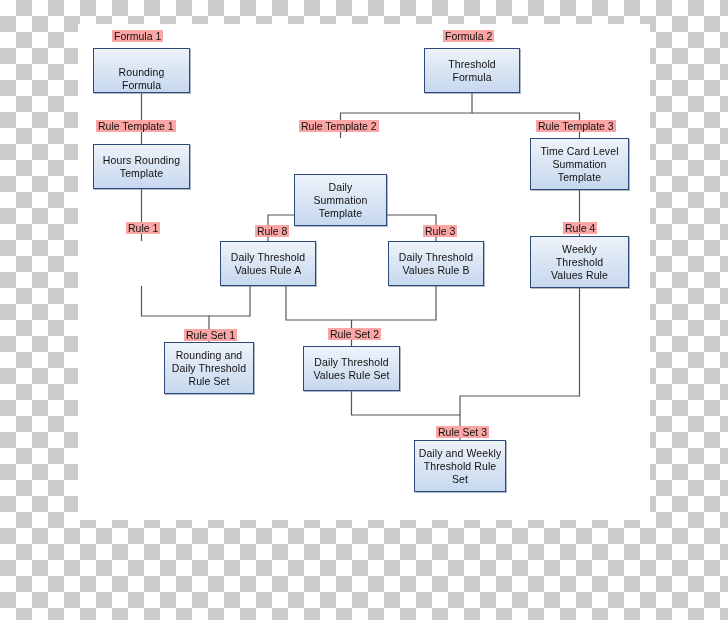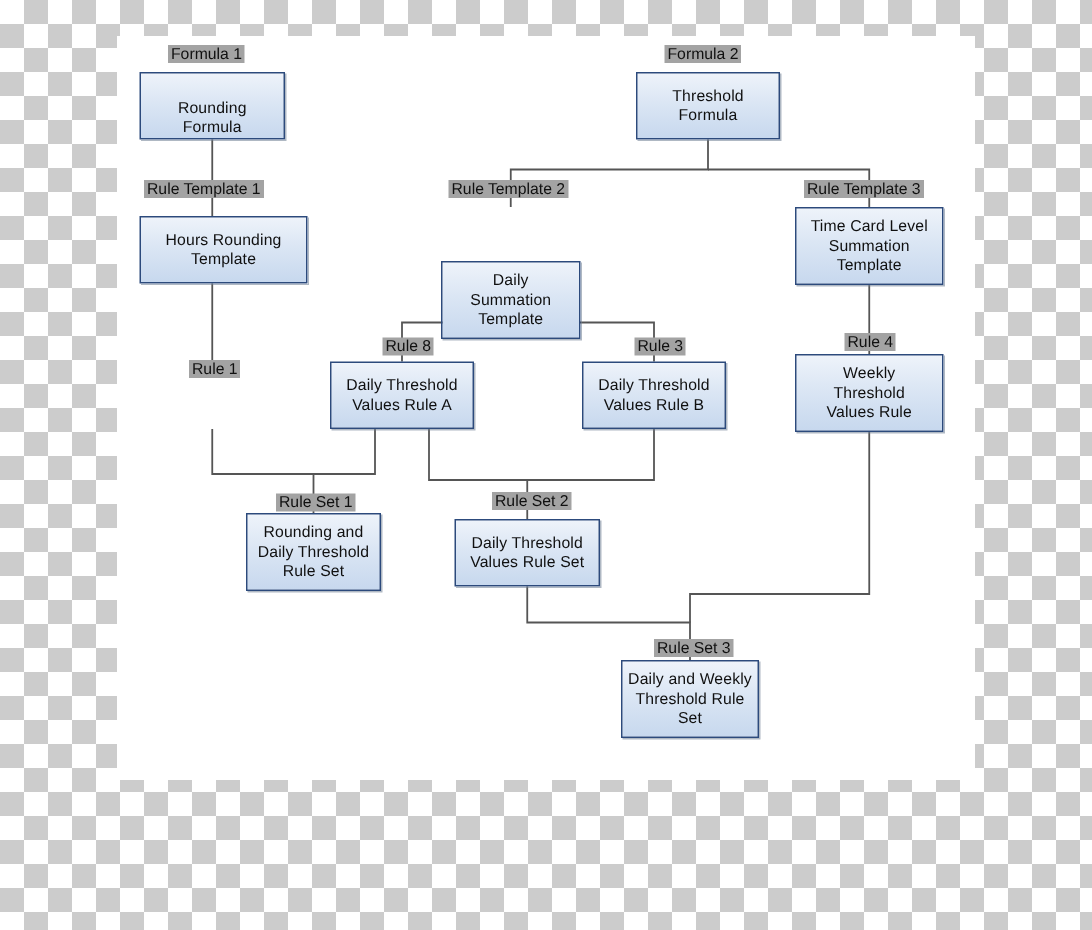--- a/index.html
+++ b/index.html
@@ -55,21 +55,21 @@
     line-height: 13px;
     letter-spacing: 0.1px;
     box-shadow: 1px 1px 0 rgba(110,125,145,0.55);
   }
   .node span {
     display: block;
     padding: 0 3px;
   }
   .node-label {
     position: absolute;
-    background: #a3a3a3;
+    background: #fca5a5;
     color: #101010;
     font-size: 10.5px;
     line-height: 12px;
     white-space: nowrap;
     padding: 0 2px;
   }
 </style>
 </head>
 <body>
 
@@ -103,37 +103,37 @@
 
       <path d="M579.5,288 L579.5,396 L460,396 L460,415"></path>
     </g>
   </svg>
 
   <div class="node-label" style="left:112px; top:30px;">Formula 1</div>
   <div class="node-label" style="left:443px; top:30px;">Formula 2</div>
   <div class="node-label" style="left:96px; top:120px;">Rule Template 1</div>
   <div class="node-label" style="left:299px; top:120px;">Rule Template 2</div>
   <div class="node-label" style="left:536px; top:120px;">Rule Template 3</div>
-  <div class="node-label" style="left:126px; top:240px;">Rule 1</div>
+  <div class="node-label" style="left:126px; top:222px;">Rule 1</div>
   <div class="node-label" style="left:255px; top:225px;">Rule 8</div>
   <div class="node-label" style="left:423px; top:225px;">Rule 3</div>
   <div class="node-label" style="left:563px; top:222px;">Rule 4</div>
   <div class="node-label" style="left:184px; top:329px;">Rule Set 1</div>
   <div class="node-label" style="left:328px; top:328px;">Rule Set 2</div>
   <div class="node-label" style="left:436px; top:426px;">Rule Set 3</div>
 
   <div class="node" style="left:93px; top:48px; width:97px; height:45px;align-items:flex-end;">
     <span style="white-space:pre-line;">Rounding
 Formula</span>
   </div>
   <div class="node" style="left:424px; top:48px; width:96px; height:45px;">
     <span style="white-space:pre-line;">Threshold
 Formula</span>
   </div>
-  <div class="node" style="left:93px; top:144px; width:112px; height:45px;">
+  <div class="node" style="left:93px; top:144px; width:97px; height:45px;">
     <span style="white-space:pre-line;">Hours Rounding
 Template</span>
   </div>
   <div class="node" style="left:294px; top:138px; width:93px; height:52px;margin-top:36px;">
     <span style="white-space:pre-line;">Daily
 Summation
 Template</span>
   </div>
   <div class="node" style="left:530px; top:138px; width:99px; height:52px;">
     <span style="white-space:pre-line;">Time Card Level

